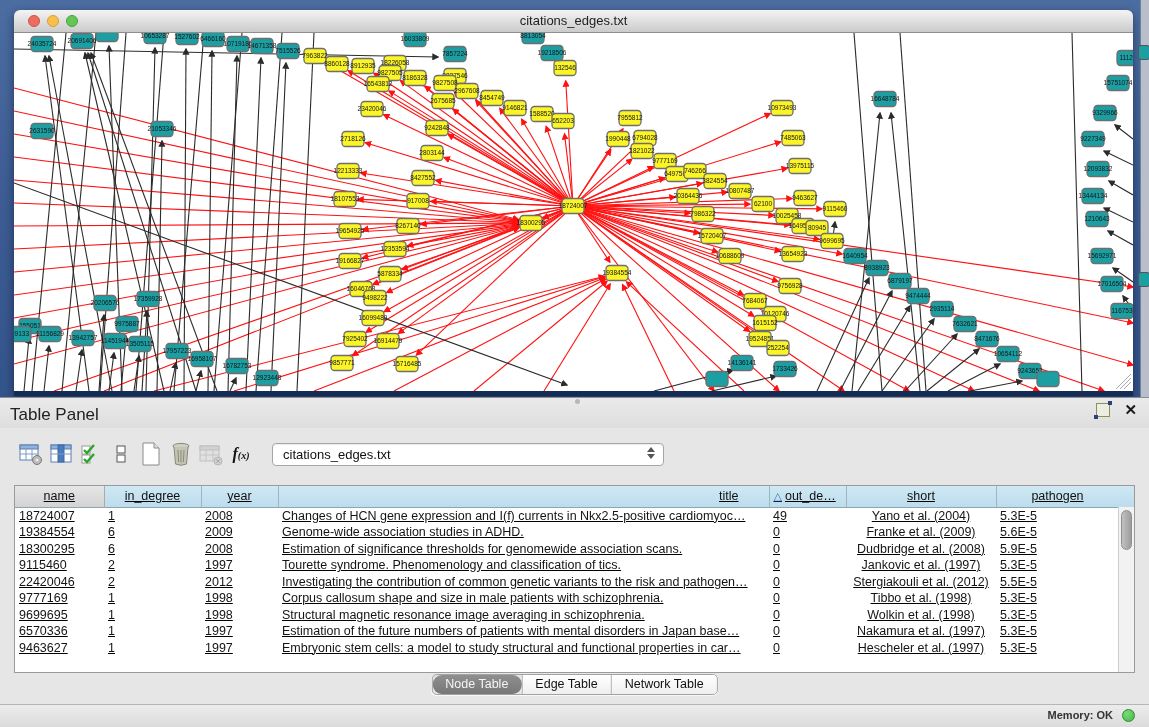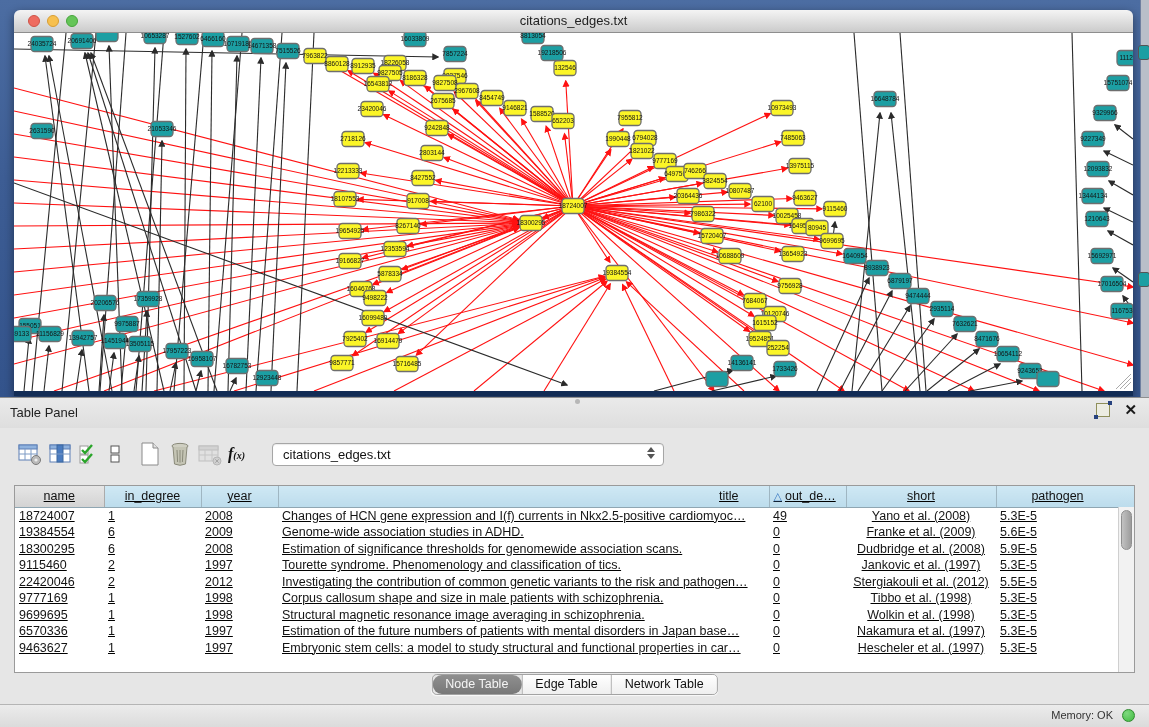--- a/index.html
+++ b/index.html
@@ -42,33 +42,33 @@
   .table-panel{
     position:absolute;top:397px;left:0;width:1149px;height:308px;
     background:#E6E6E6;
   }
   .panel-header{
     position:absolute;top:0;left:0;right:0;height:30px;
     background:linear-gradient(180deg,#EAEAEA,#DEDEDE);
     border-top:1px solid #8F8F8F;
   }
   .panel-grip{position:absolute;top:1px;left:50%;width:5px;height:5px;border-radius:50%;background:#B7B7B7;}
-  .panel-title{position:absolute;left:10px;top:7px;font-size:13px;color:#222;text-align:right;}
+  .panel-title{position:absolute;left:10px;top:7px;font-size:17px;color:#222;text-align:right;}
   .panel-actions{position:absolute;right:12px;top:5px;display:flex;gap:14px;align-items:center;}
   .float-icon{width:12px;height:12px;border:1px solid #8F8F5A;position:relative;display:inline-block;background:#EDEDE2;}
   .float-icon::before,.float-icon::after{content:"";position:absolute;width:4px;height:4px;background:#27427E;}
   .float-icon::before{left:-3px;bottom:-3px;}
   .float-icon::after{right:-3px;top:-3px;}
   .close-x{font-size:15px;font-weight:bold;color:#1A1A1A;line-height:14px;cursor:default;}
   .toolbar{
     position:absolute;top:36px;left:16px;height:42px;display:flex;align-items:center;
   }
   .tb-btn{
     width:30px;height:30px;border:none;background:transparent;padding:2px;margin-right:0;
-    display:flex;align-items:center;
+    display:flex;align-items:center;justify-content:center;
   }
   .tb-btn svg{display:block;}
   .fx{font-family:"Liberation Serif",serif;font-style:italic;font-weight:bold;font-size:16px;color:#111;}
   .fx small{font-size:10px;font-weight:bold;}
   .dropdown{
     margin-left:16px;width:392px;height:23px;background:#FFFFFF;
     border:1px solid #A6A6A6;border-radius:4px;position:relative;
     font-size:13px;color:#111;line-height:22px;padding-left:10px;box-sizing:border-box;
     box-shadow:inset 0 1px 1px rgba(0,0,0,.08);
   }
@@ -117,21 +117,21 @@
     font-size:12.5px;line-height:19px;height:19px;padding:0 13px;border:none;
     background:linear-gradient(180deg,#FFFFFF,#EFEFEF);color:#111;border-left:1px solid #B8B8B8;
   }
   .tab:first-child{border-left:none;}
   .tab.selected{background:linear-gradient(180deg,#8F8F8F,#787878);color:#F5F5F5;border-radius:9px;}
   
   .status-bar{
     position:absolute;bottom:0;left:0;width:1149px;height:22px;
     background:linear-gradient(180deg,#ECECEC,#DBDBDB);border-top:1px solid #B5B5B5;
   }
-  .mem-label{position:absolute;right:36px;top:4px;font-size:11px;color:#333;}
+  .mem-label{position:absolute;right:36px;top:4px;font-size:11px;color:#333;font-weight:bold;}
   .mem-dot{position:absolute;right:14px;top:4px;width:13px;height:13px;border-radius:50%;
     background:radial-gradient(circle at 35% 30%,#7FD97F,#3FBB3F);border:1px solid #2E8B2E;box-sizing:border-box;}
 </style>
 </head>
 <body>
 
 <div class="network-area">
   <div class="inner-window">
     <div class="titlebar">
       <div class="traffic">
@@ -905,21 +905,21 @@
             <th>pathogen</th>
           </tr>
         </thead>
       <tbody id="tbl-body">
           <tr>
             <td class="c-name">18724007</td>
             <td class="c-ind">1</td>
             <td class="c-year">2008</td>
             <td class="c-title">Changes of HCN gene expression and I(f) currents in Nkx2.5-positive cardiomyoc…</td>
             <td class="c-out">49</td>
-            <td class="c-short">Yano et al. (2008)</td>
+            <td class="c-short">Yano et al. (2004)</td>
             <td class="c-pr">5.3E-5</td>
           </tr>
           <tr>
             <td class="c-name">19384554</td>
             <td class="c-ind">6</td>
             <td class="c-year">2009</td>
             <td class="c-title">Genome-wide association studies in ADHD.</td>
             <td class="c-out">0</td>
             <td class="c-short">Franke et al. (2009)</td>
             <td class="c-pr">5.6E-5</td>

